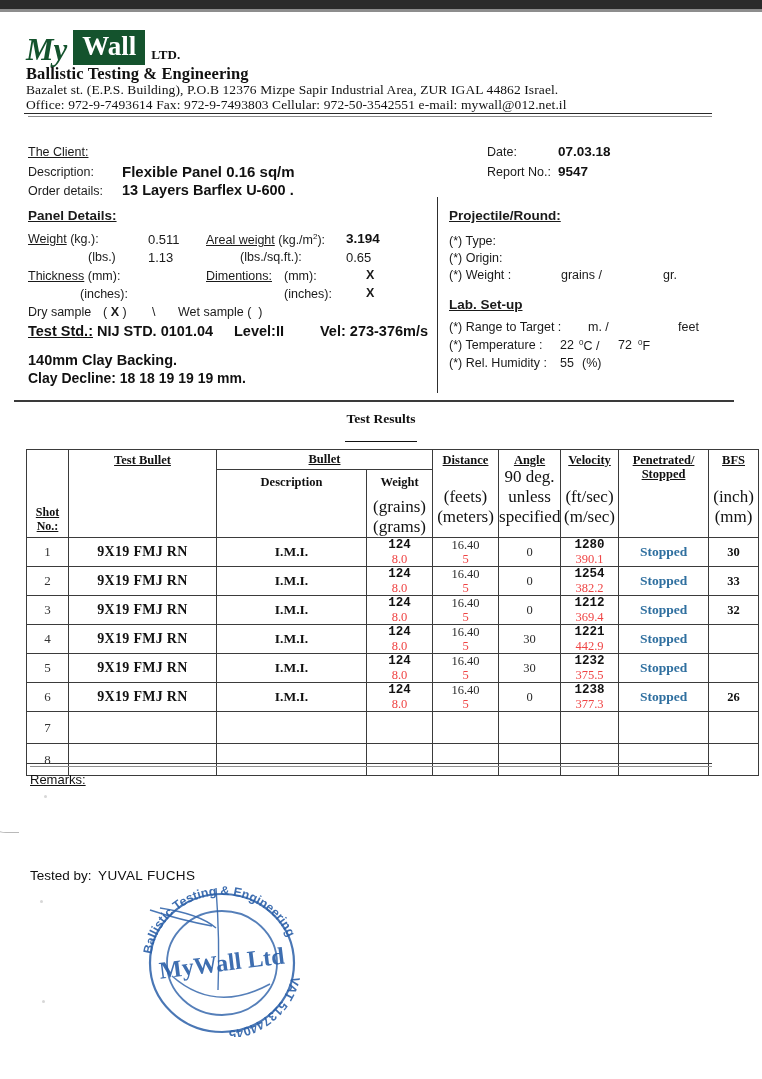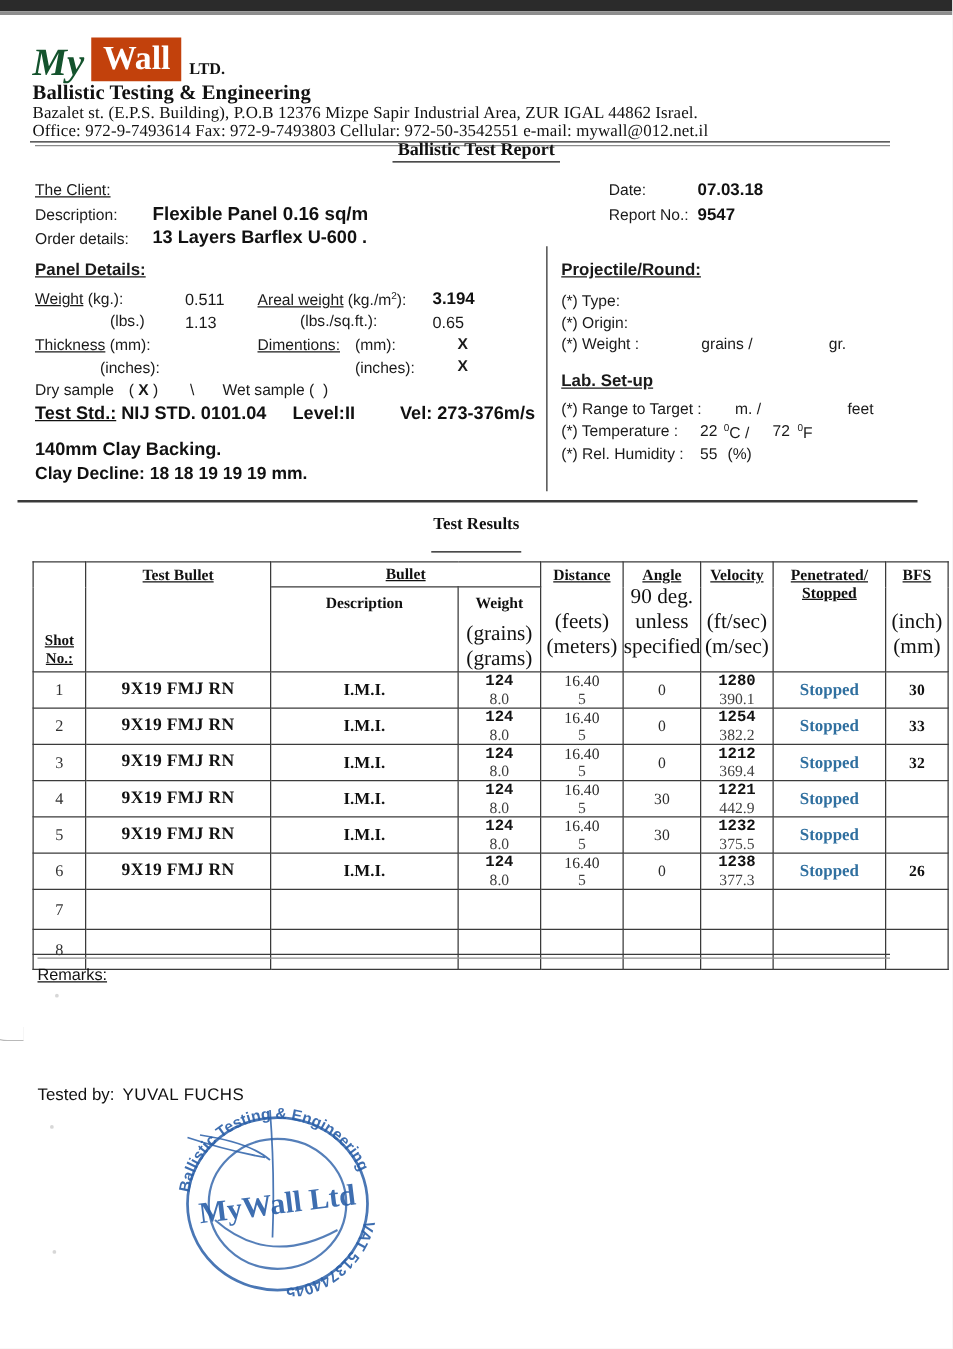--- a/index.html
+++ b/index.html
@@ -65,21 +65,21 @@
   .logo-my {
     font-family: "Liberation Serif", serif;
     font-weight: bold;
     font-size: 31px;
     color: #14532d;
     line-height: 1;
     letter-spacing: 0px;
     font-style: italic;
   }
   .logo-wall {
-    background: #c2410c;
+    background: #14532d;
     color: #fff;
     font-weight: bold;
     font-size: 27px;
     line-height: 1;
     padding: 3px 9px 5px 9px;
     font-family: "Liberation Serif", serif;
   }
   .logo-ltd {
     font-size: 13px;
     font-weight: bold;
@@ -219,21 +219,21 @@
     font-weight: bold;
     font-size: 12.5px;
     line-height: 1.12;
     font-family: Liberation Mono, monospace;
   }
   .stack-bot {
     display: block;
     font-weight: normal;
     font-size: 12.5px;
     line-height: 1.12;
-    color: #404040;
+    color: #ef4444;
   }
   .stack-top-l {
     display: block;
     font-weight: normal;
     font-size: 12.5px;
     line-height: 1.12;
     color: #2a2a2a;
   }
   .cell-angle {
     font-size: 12.5px;
@@ -331,23 +331,20 @@
     <span class="logo-my">My</span>
     <span class="logo-wall">Wall</span>
     <span class="logo-ltd">LTD.</span>
   </div>
   <div class="company-line">Ballistic Testing &amp; Engineering</div>
   <div class="addr1">Bazalet st. (E.P.S. Building), P.O.B 12376 Mizpe Sapir Industrial Area, ZUR IGAL 44862 Israel.</div>
   <div class="addr2">Office: 972-9-7493614   Fax: 972-9-7493803   Cellular: 972-50-3542551   e-mail: mywall@012.net.il</div>
   <div class="head-rule"></div>
   <div class="head-rule2"></div>
 
-  <div class="doc-title">
-    <span>Ballistic Test Report</span>
-  </div>
 
   <div class="lbl u" style="left:28px; top:145px;">The Client:</div>
   <div class="val-b" style="left:122px; top:145px;"></div>
 
   <div class="lbl" style="left:28px; top:165px;">Description:</div>
   <div class="val-b" style="left:122px; top:163px; font-size:15px;">Flexible Panel   0.16 sq/m</div>
 
   <div class="lbl" style="left:28px; top:184px;">Order details:</div>
   <div class="val-b" style="left:122px; top:182px; font-size:14.5px;">13 Layers Barflex U-600 .</div>
 

